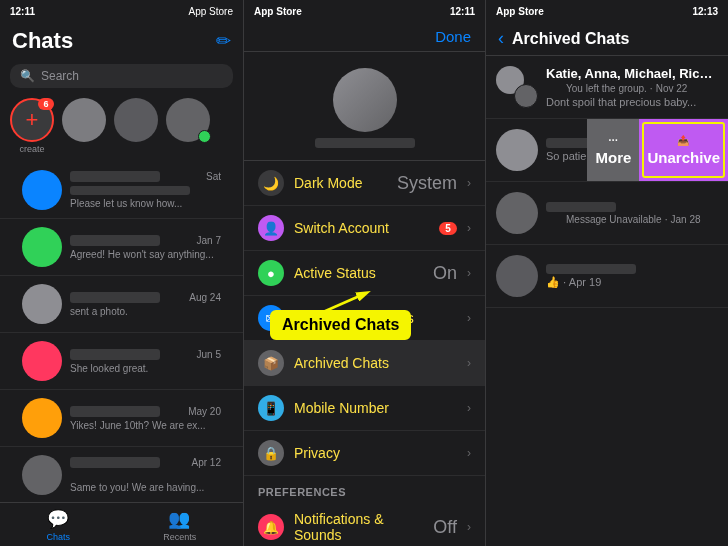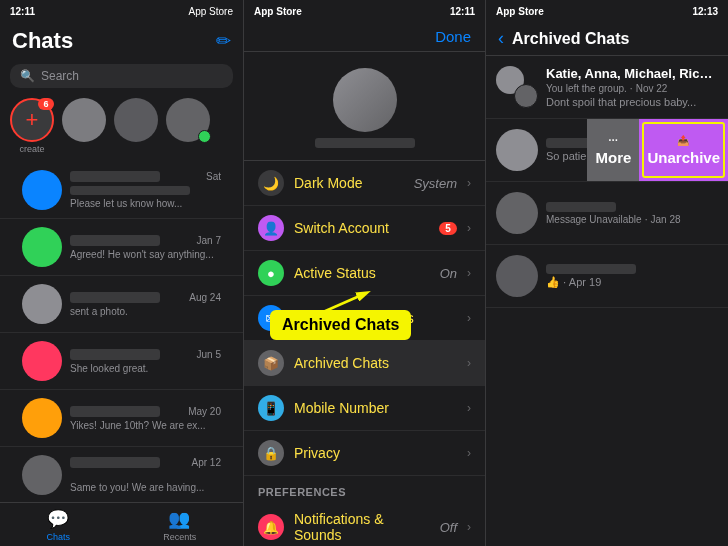--- a/index.html
+++ b/index.html
@@ -265,23 +265,22 @@
     .menu-icon.blue { background: #0a84ff; color: #fff; }
     .menu-icon.gray { background: #636366; color: #fff; }
     .menu-icon.teal { background: #32ade6; color: #fff; }
     .menu-icon.red { background: #ff375f; color: #fff; }
     .menu-label {
       flex: 1;
       font-size: 14px;
       color: #fde047;
     }
     .menu-value {
-      font-size: 13px;
+      font-size: 18px;
       color: #8e8e93;
-      font-style: italic;
     }
     .menu-badge {
       background: #ff3b30;
       color: #fff;
       font-size: 10px;
       font-weight: 700;
       border-radius: 8px;
       padding: 1px 6px;
       min-width: 18px;
       text-align: center;
@@ -382,20 +381,21 @@
       font-weight: 600;
       color: #fff;
       white-space: nowrap;
       overflow: hidden;
       text-overflow: ellipsis;
     }
     .archived-sub {
       font-size: 10px;
       color: #8e8e93;
       margin-top: 2px;
+      margin-left: 20px;
     }
     .archived-preview {
       font-size: 11px;
       color: #8e8e93;
       white-space: nowrap;
       overflow: hidden;
       text-overflow: ellipsis;
       margin-top: 2px;
     }
 

